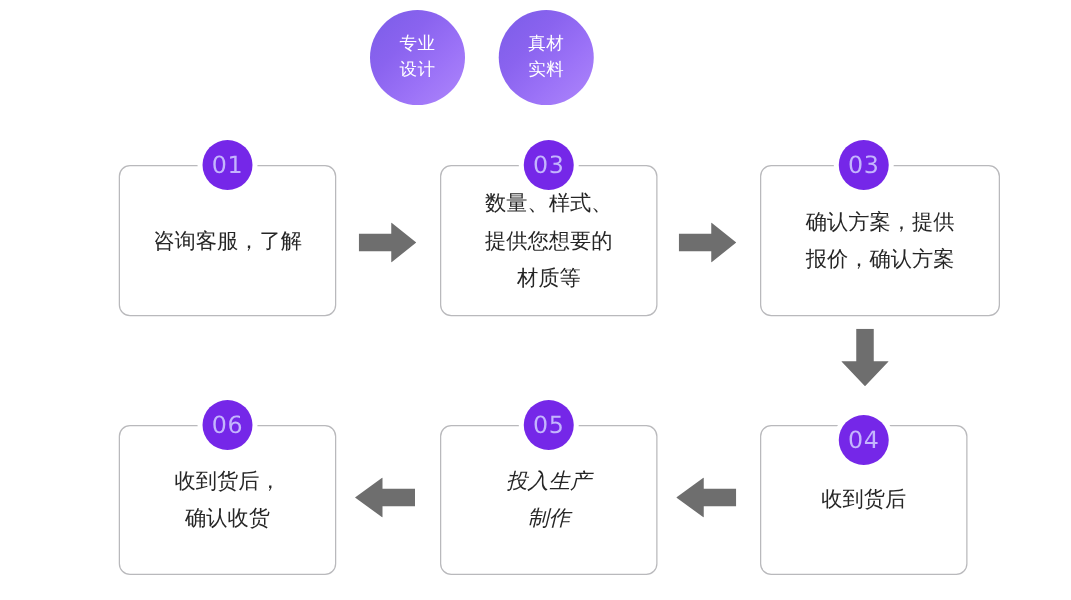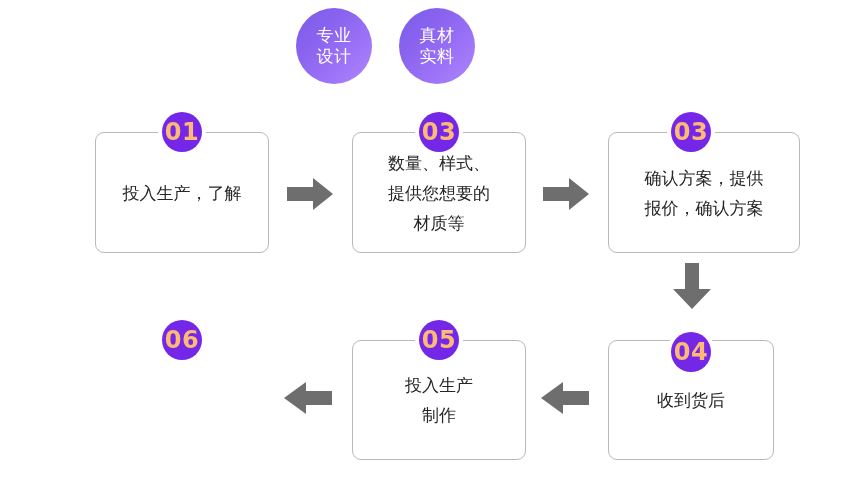--- a/index.html
+++ b/index.html
@@ -27,21 +27,21 @@
     position: absolute;
     width: 76px;
     height: 76px;
     border-radius: 50%;
     background: linear-gradient(135deg, #7b5de8 0%, #8a63ef 35%, #9b72f7 65%, #ae86fb 100%);
     display: flex;
     flex-direction: column;
     align-items: center;
     justify-content: center;
     color: #ffffff;
-    font-size: 17px;
+    font-size: 14px;
     line-height: 21px;
     letter-spacing: 0.5px;
     box-sizing: border-box;
   }
   .feature-circle span {
     display: block;
     white-space: nowrap;
   }
 
   
@@ -65,23 +65,23 @@
   }
   .step-text span { display: block; }
 
   
   .step-badge {
     position: absolute;
     width: 40px;
     height: 40px;
     border-radius: 50%;
     background: #7527e8;
-    color: #fdba74;
-    font-size: 24px;
-    font-weight: bold;
+    color: #c4b5fd;
+    font-size: 19px;
+    font-weight: normal;
     display: flex;
     align-items: center;
     justify-content: center;
     letter-spacing: 0.5px;
     box-shadow: 0 0 0 4px #ffffff;
     z-index: 5;
   }
 
   
   .arrow {
@@ -101,21 +101,21 @@
   </div>
 
   <div class="feature-circle" style="left:399px; top:8px;">
     <span>真材</span>
     <span>实料</span>
   </div>
 
 
   <div class="step-box" style="left:95px; top:132px; width:174px; height:121px;">
     <div class="step-text">
-      <span>投入生产，了解</span>
+      <span>咨询客服，了解</span>
     </div>
   </div>
   <div class="step-badge" style="left:162px; top:112px;">01</div>
 
   <div class="step-box" style="left:352px; top:132px; width:174px; height:121px;">
     <div class="step-text">
       <span>数量、样式、</span>
       <span>提供您想要的</span>
       <span>材质等</span>
     </div>
@@ -130,28 +130,34 @@
   </div>
   <div class="step-badge" style="left:671px; top:112px;">03</div>
 
   <div class="step-box" style="left:608px; top:340px; width:166px; height:120px;">
     <div class="step-text">
       <span>收到货后</span>
     </div>
   </div>
   <div class="step-badge" style="left:671px; top:332px;">04</div>
 
-  <div class="step-box" style="left:352px; top:340px; width:174px; height:120px;">
+  <div class="step-box" style="left:352px; top:340px; width:174px; height:120px;font-style:italic;">
     <div class="step-text">
       <span>投入生产</span>
       <span>制作</span>
     </div>
   </div>
   <div class="step-badge" style="left:419px; top:320px;">05</div>
 
+  <div class="step-box" style="left:95px; top:340px; width:174px; height:120px;">
+    <div class="step-text">
+      <span>收到货后，</span>
+      <span>确认收货</span>
+    </div>
+  </div>
   <div class="step-badge" style="left:162px; top:320px;">06</div>
 
   <div class="arrow" style="left:287px; top:178px;">
     <svg width="46" height="32" viewBox="0 0 46 32">
       <polygon points="0,9 26,9 26,0 46,16 26,32 26,23 0,23" fill="#6e6e6e"></polygon>
     </svg>
   </div>
 
   <div class="arrow" style="left:543px; top:178px;">
     <svg width="46" height="32" viewBox="0 0 46 32">

